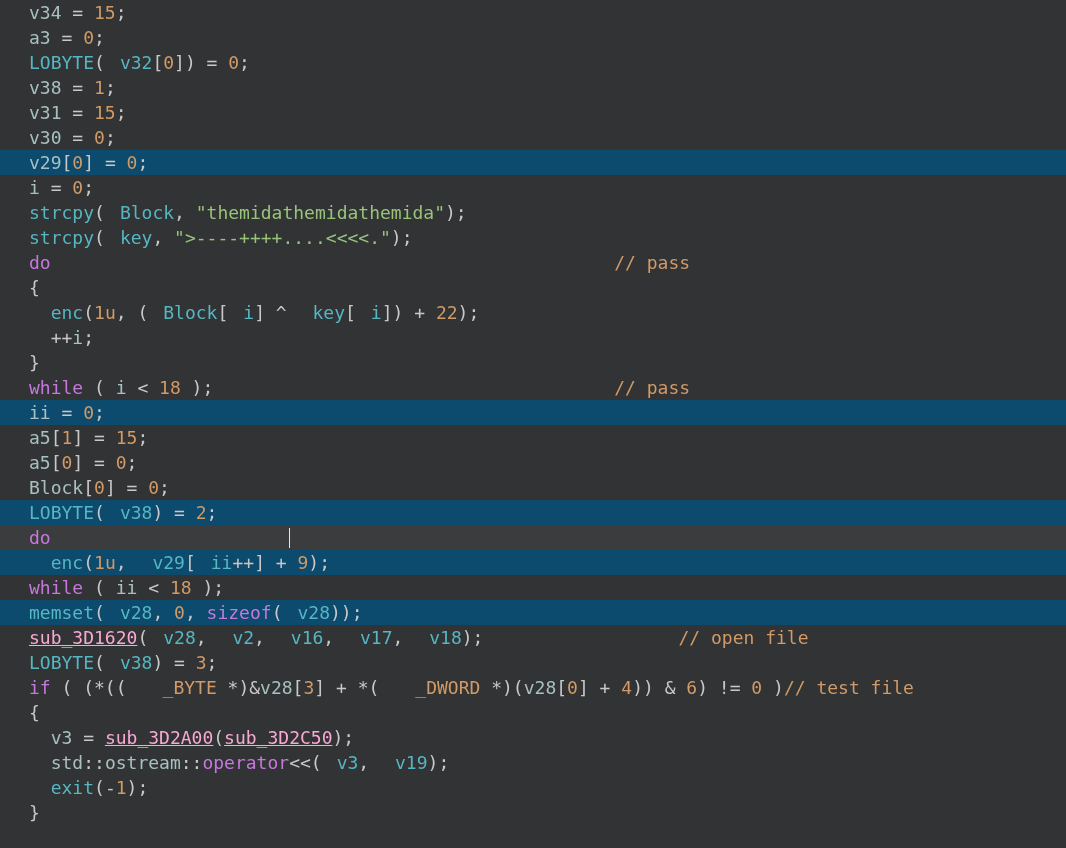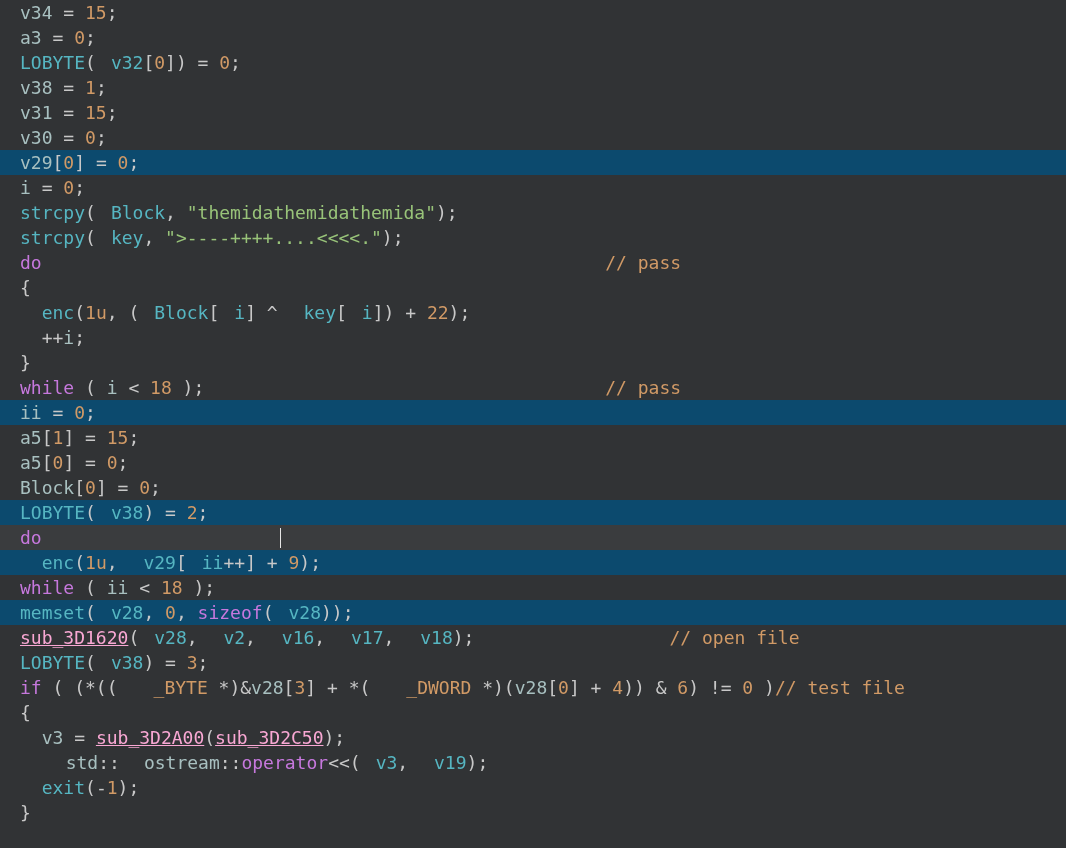--- a/index.html
+++ b/index.html
@@ -12,21 +12,21 @@
     line-height: 25px;
     width: 1066px;
     height: 848px;
     overflow: hidden;
   }
   .code {
     white-space: pre;
     padding: 0;
   }
   .line {
-    padding-left: 20px;
+    padding-left: 29px;
     height: 25px;
   }
   .hl-red {
     background: #0c4a6e;
   }
   .hl-grey {
     background: #3a3c3e;
   }
   .caret {
     display: inline-block;
@@ -40,18 +40,18 @@
   .c-var   { color: #a8c0c0; }       
   .c-num   { color: #d19a66; }       
   .c-punc  { color: #c8c8c8; }
   .c-func  { color: #56b6c2; }       
   .c-kw    { color: #c678dd; }       
   .c-id    { color: #56b6c2; margin-left: 15px; }       
   .c-str   { color: #98c379; }       
   .c-cmt   { color: #d19a66; }       
   .c-type  { color: #d19a66; margin-left: 36px; }       
   .c-sub   { color: #f9a8d4; text-decoration: underline; }       
-  .c-ns    { color: #a8c0c0; margin-left: 24px; }
+  .c-ns    { color: #a8c0c0; }
 </style>
 </head>
 <body>
 
 <div class="code" id="code"><div class="line"><span class="c-var">v34</span><span class="c-punc"> = </span><span class="c-num">15</span><span class="c-punc">;</span></div><div class="line"><span class="c-var">a3</span><span class="c-punc"> = </span><span class="c-num">0</span><span class="c-punc">;</span></div><div class="line"><span class="c-func">LOBYTE</span><span class="c-punc">(</span><span class="c-id">v32</span><span class="c-punc">[</span><span class="c-num">0</span><span class="c-punc">]) = </span><span class="c-num">0</span><span class="c-punc">;</span></div><div class="line"><span class="c-var">v38</span><span class="c-punc"> = </span><span class="c-num">1</span><span class="c-punc">;</span></div><div class="line"><span class="c-var">v31</span><span class="c-punc"> = </span><span class="c-num">15</span><span class="c-punc">;</span></div><div class="line"><span class="c-var">v30</span><span class="c-punc"> = </span><span class="c-num">0</span><span class="c-punc">;</span></div><div class="line hl-red"><span class="c-var">v29</span><span class="c-punc">[</span><span class="c-num">0</span><span class="c-punc">] = </span><span class="c-num">0</span><span class="c-punc">;</span></div><div class="line"><span class="c-var">i</span><span class="c-punc"> = </span><span class="c-num">0</span><span class="c-punc">;</span></div><div class="line"><span class="c-func">strcpy</span><span class="c-punc">(</span><span class="c-id">Block</span><span class="c-punc">, </span><span class="c-str">"themidathemidathemida"</span><span class="c-punc">);</span></div><div class="line"><span class="c-func">strcpy</span><span class="c-punc">(</span><span class="c-id">key</span><span class="c-punc">, </span><span class="c-str">"&gt;----++++....&lt;&lt;&lt;&lt;."</span><span class="c-punc">);</span></div><div class="line"><span class="c-kw">do</span><span class="c-punc">                                                    </span><span class="c-cmt">// pass</span></div><div class="line"><span class="c-punc">{</span></div><div class="line"><span class="c-punc">  </span><span class="c-func">enc</span><span class="c-punc">(</span><span class="c-num">1u</span><span class="c-punc">, (</span><span class="c-id">Block</span><span class="c-punc">[</span><span class="c-id">i</span><span class="c-punc">] ^ </span><span class="c-id">key</span><span class="c-punc">[</span><span class="c-id">i</span><span class="c-punc">]) + </span><span class="c-num">22</span><span class="c-punc">);</span></div><div class="line"><span class="c-punc">  ++</span><span class="c-var">i</span><span class="c-punc">;</span></div><div class="line"><span class="c-punc">}</span></div><div class="line"><span class="c-kw">while</span><span class="c-punc"> ( </span><span class="c-var">i</span><span class="c-punc"> &lt; </span><span class="c-num">18</span><span class="c-punc"> );</span><span class="c-punc">                                     </span><span class="c-cmt">// pass</span></div><div class="line hl-red"><span class="c-var">ii</span><span class="c-punc"> = </span><span class="c-num">0</span><span class="c-punc">;</span></div><div class="line"><span class="c-var">a5</span><span class="c-punc">[</span><span class="c-num">1</span><span class="c-punc">] = </span><span class="c-num">15</span><span class="c-punc">;</span></div><div class="line"><span class="c-var">a5</span><span class="c-punc">[</span><span class="c-num">0</span><span class="c-punc">] = </span><span class="c-num">0</span><span class="c-punc">;</span></div><div class="line"><span class="c-var">Block</span><span class="c-punc">[</span><span class="c-num">0</span><span class="c-punc">] = </span><span class="c-num">0</span><span class="c-punc">;</span></div><div class="line hl-red"><span class="c-func">LOBYTE</span><span class="c-punc">(</span><span class="c-id">v38</span><span class="c-punc">) = </span><span class="c-num">2</span><span class="c-punc">;</span></div><div class="line hl-grey"><span class="c-kw">do</span><span class="c-punc">                      </span><span><span class="caret"></span></span></div><div class="line hl-red"><span class="c-punc">  </span><span class="c-func">enc</span><span class="c-punc">(</span><span class="c-num">1u</span><span class="c-punc">, </span><span class="c-id">v29</span><span class="c-punc">[</span><span class="c-id">ii</span><span class="c-punc">++] + </span><span class="c-num">9</span><span class="c-punc">);</span></div><div class="line"><span class="c-kw">while</span><span class="c-punc"> ( </span><span class="c-var">ii</span><span class="c-punc"> &lt; </span><span class="c-num">18</span><span class="c-punc"> );</span></div><div class="line hl-red"><span class="c-func">memset</span><span class="c-punc">(</span><span class="c-id">v28</span><span class="c-punc">, </span><span class="c-num">0</span><span class="c-punc">, </span><span class="c-kw">sizeof</span><span class="c-punc">(</span><span class="c-id">v28</span><span class="c-punc">));</span></div><div class="line"><span class="c-sub">sub_3D1620</span><span class="c-punc">(</span><span class="c-id">v28</span><span class="c-punc">, </span><span class="c-id">v2</span><span class="c-punc">, </span><span class="c-id">v16</span><span class="c-punc">, </span><span class="c-id">v17</span><span class="c-punc">, </span><span class="c-id">v18</span><span class="c-punc">);</span><span class="c-punc">                  </span><span class="c-cmt">// open file</span></div><div class="line"><span class="c-func">LOBYTE</span><span class="c-punc">(</span><span class="c-id">v38</span><span class="c-punc">) = </span><span class="c-num">3</span><span class="c-punc">;</span></div><div class="line"><span class="c-kw">if</span><span class="c-punc"> ( (*((</span><span class="c-type">_BYTE</span><span class="c-punc"> *)&amp;</span><span class="c-var">v28</span><span class="c-punc">[</span><span class="c-num">3</span><span class="c-punc">] + *(</span><span class="c-type">_DWORD</span><span class="c-punc"> *)(</span><span class="c-var">v28</span><span class="c-punc">[</span><span class="c-num">0</span><span class="c-punc">] + </span><span class="c-num">4</span><span class="c-punc">)) &amp; </span><span class="c-num">6</span><span class="c-punc">) != </span><span class="c-num">0</span><span class="c-punc"> )</span><span class="c-cmt">// test file</span></div><div class="line"><span class="c-punc">{</span></div><div class="line"><span class="c-punc">  </span><span class="c-var">v3</span><span class="c-punc"> = </span><span class="c-sub">sub_3D2A00</span><span class="c-punc">(</span><span class="c-sub">sub_3D2C50</span><span class="c-punc">);</span></div><div class="line"><span class="c-punc">  </span><span class="c-ns">std</span><span class="c-punc">::</span><span class="c-ns">ostream</span><span class="c-punc">::</span><span class="c-kw">operator</span><span class="c-punc">&lt;&lt;(</span><span class="c-id">v3</span><span class="c-punc">, </span><span class="c-id">v19</span><span class="c-punc">);</span></div><div class="line"><span class="c-punc">  </span><span class="c-func">exit</span><span class="c-punc">(-</span><span class="c-num">1</span><span class="c-punc">);</span></div><div class="line"><span class="c-punc">}</span></div></div>
 
 </body></html>

